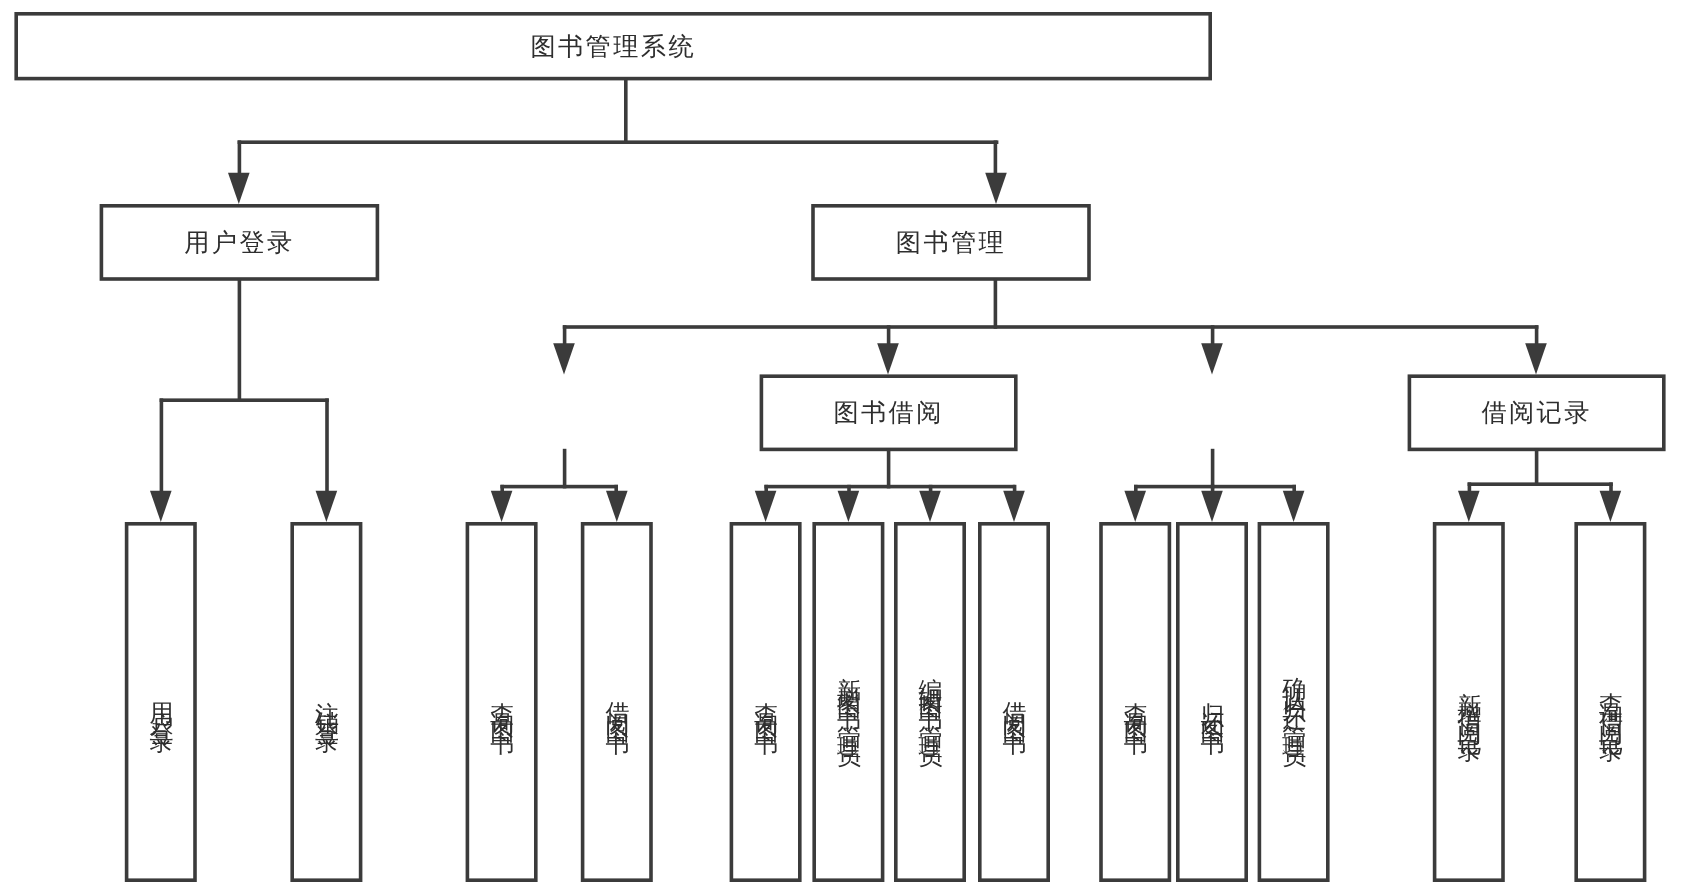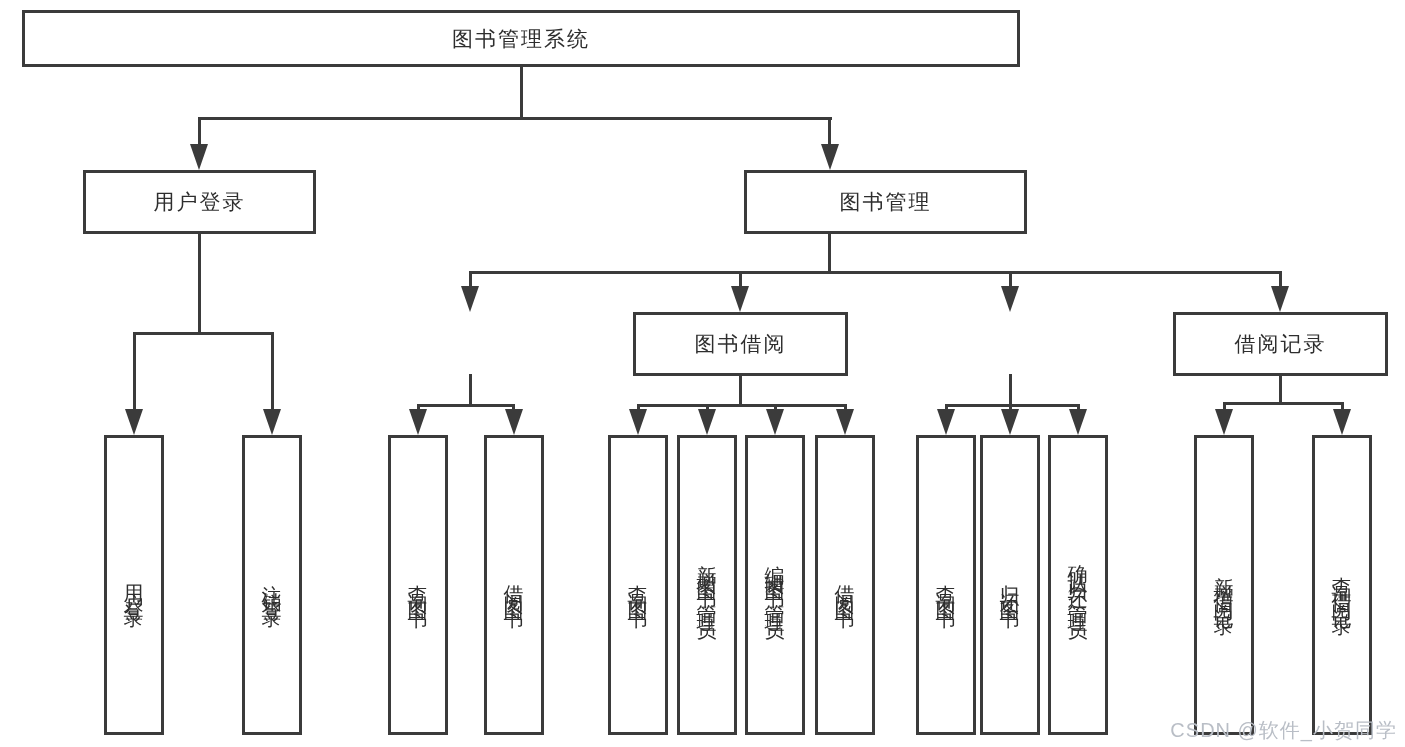--- a/index.html
+++ b/index.html
@@ -16,28 +16,28 @@
   .ah{position:absolute;width:0;height:0;border-left:9px solid transparent;
       border-right:9px solid transparent;border-top:26px solid var(--line);}
   .wm{position:absolute;right:8px;bottom:3px;font-size:20px;color:var(--wm);
       letter-spacing:1px;z-index:5;white-space:nowrap;}
 </style>
 </head>
 <body>
 
 <div class="canvas" style="--line: #3b3b3b; --txt: #2e2e2e; --wm: #b9bec6;">
 
-  <div class="nb hnode" style="left:22px;top:10px;width:998px;height:57px;">
+  <div class="nb hnode" style="left:12px;top:10px;width:998px;height:57px;">
     <span>图书管理系统</span>
   </div>
 
   <div class="nb hnode" style="left:83px;top:170px;width:233px;height:64px;">
     <span>用户登录</span>
   </div>
-  <div class="nb hnode" style="left:744px;top:170px;width:283px;height:64px;text-align:right;">
+  <div class="nb hnode" style="left:676px;top:170px;width:233px;height:64px;text-align:right;">
     <span>图书管理</span>
   </div>
 
   <div class="nb hnode" style="left:633px;top:312px;width:215px;height:64px;">
     <span>图书借阅</span>
   </div>
   <div class="nb hnode" style="left:1173px;top:312px;width:215px;height:64px;">
     <span>借阅记录</span>
   </div>
 
@@ -133,15 +133,14 @@
   <div class="ln" style="left:1077px;top:404px;width:3px;height:9px;"></div>
   <div class="ah" style="left:1069px;top:409px;"></div>
 
   <div class="ln" style="left:1279px;top:374px;width:3px;height:31px;"></div>
   <div class="ln" style="left:1223px;top:402px;width:121px;height:3px;"></div>
   <div class="ln" style="left:1223px;top:402px;width:3px;height:11px;"></div>
   <div class="ah" style="left:1215px;top:409px;"></div>
   <div class="ln" style="left:1341px;top:402px;width:3px;height:11px;"></div>
   <div class="ah" style="left:1333px;top:409px;"></div>
 
-  <div class="wm">CSDN @软件_小贺同学</div>
 
 </div>
 
 </body></html>

